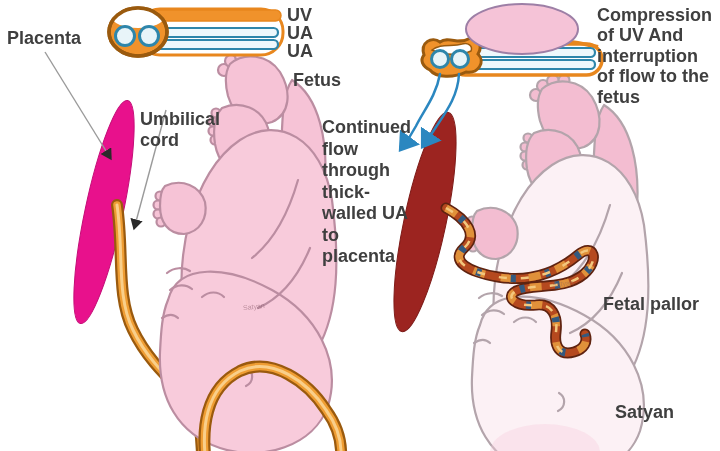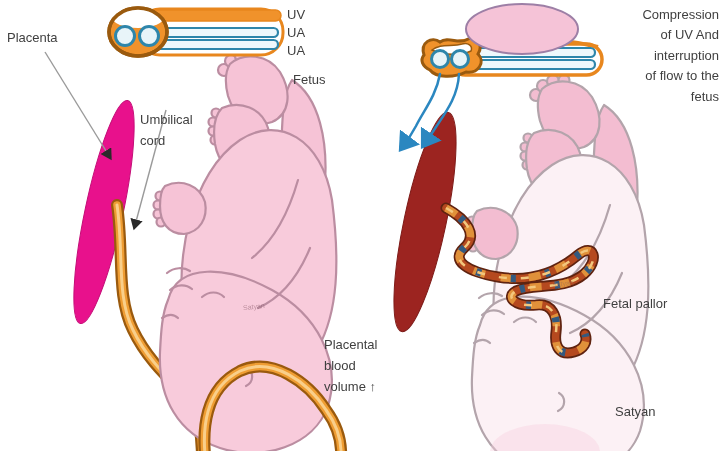--- a/index.html
+++ b/index.html
@@ -2,24 +2,24 @@
 <html style="--text-dark: #3f3f3f; --placenta-magenta: #e8118c; --placenta-magenta-dark: #c40d77; --placenta-dark: #9c2420; --placenta-dark-edge: #7e1b18; --cord-orange: #ef9d33; --cord-orange-fill: #f0922b; --cord-orange-edge: #e8871e; --cord-dark: #9a5a0e; --cord-highlight: #f9cf8a; --vessel-blue: #2e86ab; --flow-blue: #2b87c0; --compression-pink: #f5c3d7; --compression-pink-edge: #9d7fa6; --fetus-pink: #f8cbdb; --fetus-pink-limb: #f6c3d6; --fetus-pale: #fcf1f5; --fetus-pale-limb: #f3bdd1; --leader-gray: #9a9a9a;"><head>
 <meta charset="utf-8">
 <style>
   html,body{margin:0;padding:0;background:#ffffff;}
   #stage{
     position:relative;width:720px;height:451px;overflow:hidden;background:#ffffff;
     font-family:"Liberation Sans", sans-serif;color:var(--text-dark,#3f3f3f);
   }
   #art{position:absolute;left:0;top:0;}
   .lbl{
-    position:absolute;font-weight:400;font-size:13px;line-height:20px;
+    position:absolute;font-weight:700;font-size:18px;line-height:20px;
     color:var(--text-dark,#3f3f3f);white-space:pre-line;
   }
-  .center{text-align:right;}
+  .center{text-align:left;}
   
   .placenta-left{fill:var(--placenta-magenta,#e8118c);stroke:var(--placenta-magenta-dark,#c40d77);stroke-width:1;}
   .placenta-right{fill:var(--placenta-dark,#9c2420);stroke:var(--placenta-dark-edge,#7e1b18);stroke-width:1;}
   .cord-outer{stroke:var(--cord-dark,#9a5a0e);fill:none;stroke-linecap:round;}
   .cord-mid{stroke:var(--cord-orange,#ef9d33);fill:none;stroke-linecap:round;}
   .cord-hi{stroke:var(--cord-highlight,#f9cf8a);fill:none;stroke-linecap:round;}
   .vessel-blue{stroke:var(--vessel-blue,#2e86ab);}
   .flow-arrow{stroke:var(--flow-blue,#2b87c0);fill:none;stroke-width:2.5;stroke-linecap:round;}
   .leader{stroke:var(--leader-gray,#9a9a9a);stroke-width:1.4;fill:none;}
   .csec-fill{fill:var(--cord-orange-fill,#f0922b);stroke:var(--cord-dark,#a3600e);}
@@ -156,30 +156,34 @@
 
   <div class="lbl" style="left:287px;top:5px;">UV</div>
   <div class="lbl" style="left:287px;top:23px;">UA</div>
   <div class="lbl" style="left:287px;top:41px;">UA</div>
 
   <div class="lbl" style="left:140px;top:65px;line-height:21px;margin-top:44px;">Umbilical
 cord</div>
 
   <div class="lbl" style="left:293px;top:70px;">Fetus</div>
 
+  <div class="lbl" style="left:322px;top:117px;line-height:21.5px;">Continued
+flow
+through
+thick-
+walled UA
+to
+placenta</div>
 
   <div class="lbl center" style="left:597px;top:5px;width:122px;line-height:20.4px;">Compression
 of UV And
 interruption
 of flow to the
 fetus</div>
 
-  <div class="lbl" style="left:324px;top:334px;line-height:21px;">Placental
-blood
-volume ↑</div>
 
   <div class="lbl" style="left:603px;top:294px;text-align:right;">Fetal pallor</div>
 
   <div class="lbl" style="left:615px;top:402px;">Satyan</div>
 
   <div class="watermark" style="left:243px;top:303px;">Satyan</div>
   <div class="watermark" style="left:552px;top:280px;color:#9a6a50;">Satyan</div>
 
 </div>
 

